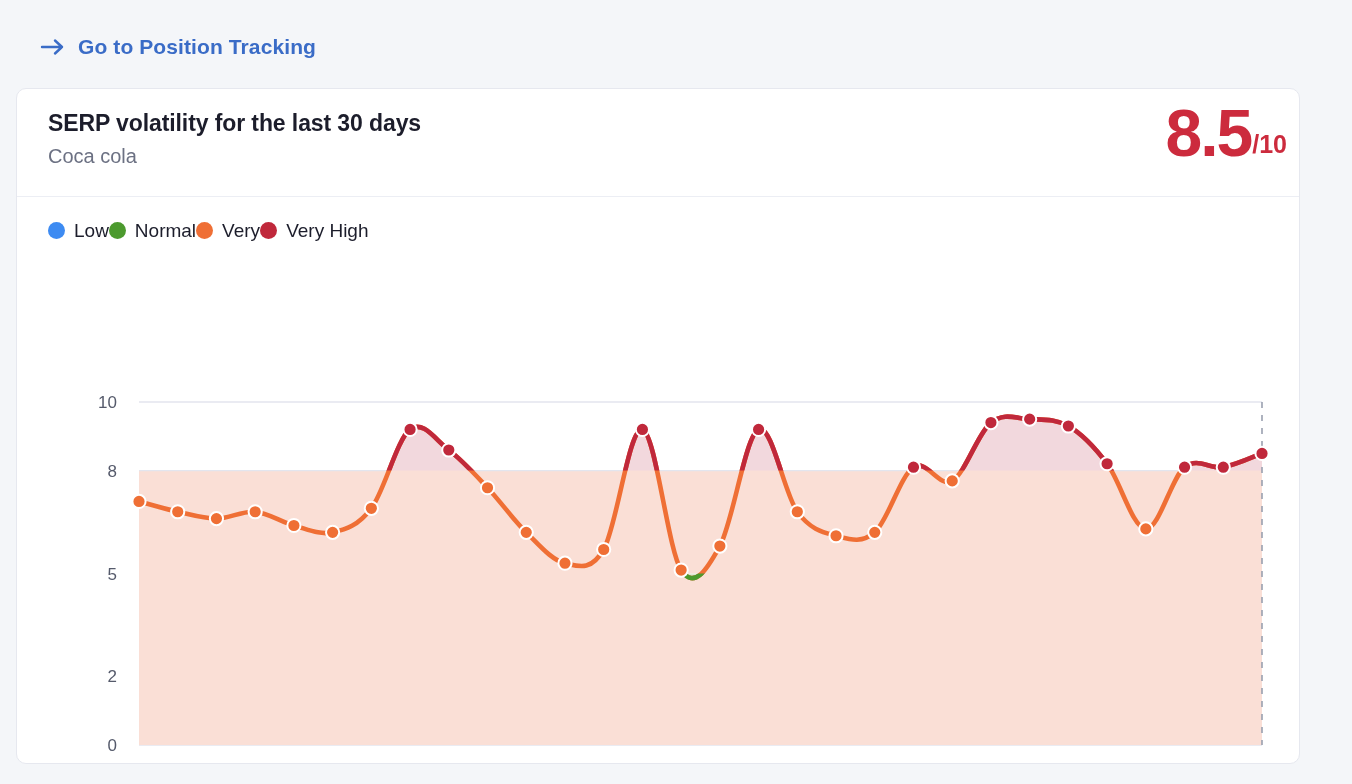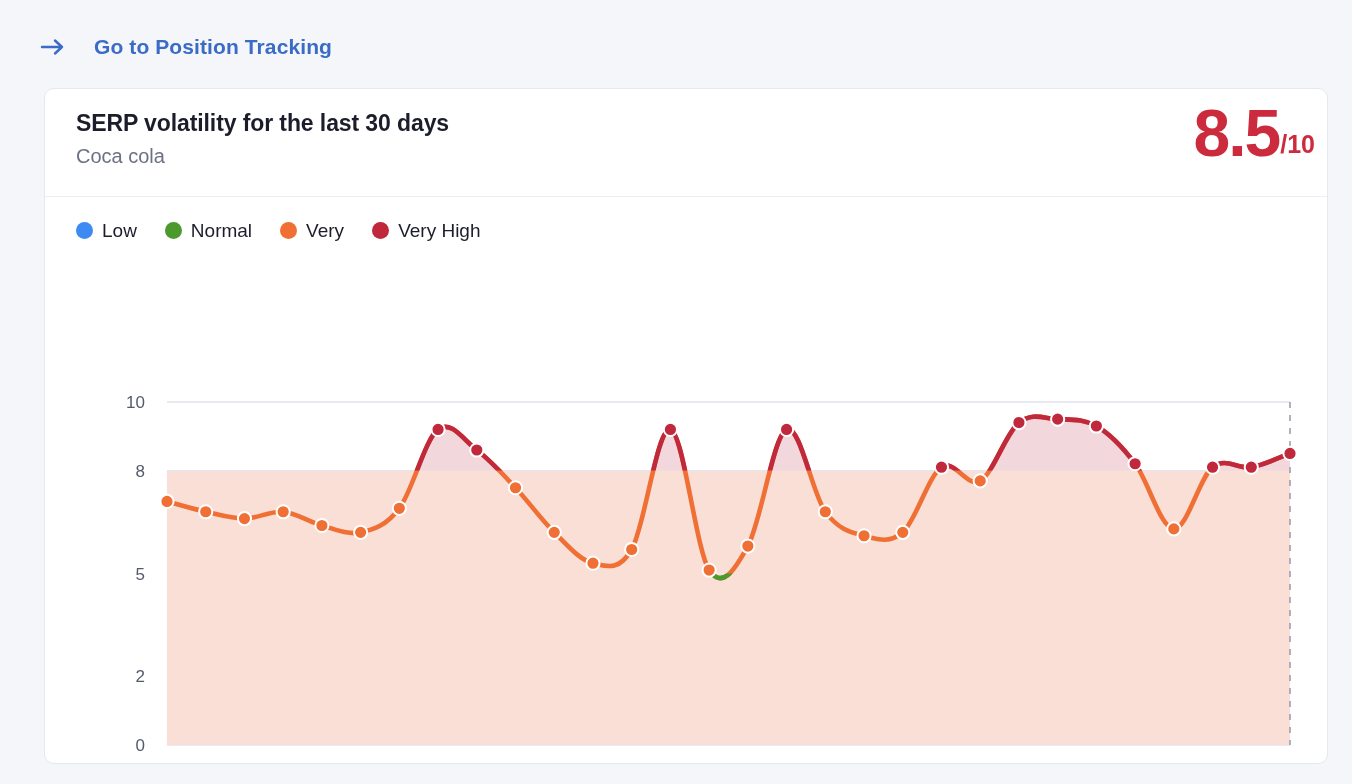--- a/index.html
+++ b/index.html
@@ -19,42 +19,42 @@
     height: 784px;
   }
 
   
   .top-link {
     position: absolute;
     left: 40px;
     top: 36px;
     display: flex;
     align-items: center;
-    gap: 28px;
+    gap: 12px;
     cursor: pointer;
     text-decoration: none;
   }
   .top-link .arrow-ico {
     display: block;
     width: 26px;
     height: 20px;
     color: #3a6cc7;
   }
   .top-link .link-text {
     font-size: 21px;
     font-weight: 600;
     color: #3a6cc7;
     letter-spacing: 0.1px;
     line-height: 1;
   }
 
   
   .card {
     position: absolute;
-    left: 44px;
+    left: 16px;
     top: 88px;
     width: 1284px;
     height: 676px;
     background: #ffffff;
     border: 1px solid #e6e8ef;
     border-radius: 10px;
     box-sizing: border-box;
   }
   .card-header {
     position: relative;
@@ -128,21 +128,20 @@
     padding-left: 1px;
   }
 
   
   .legend {
     position: absolute;
     left: 31px;
     top: 132px;
     display: flex;
     align-items: center;
-    gap: 28px;
   }
   .legend-item {
     display: flex;
     align-items: center;
     gap: 9px;
     cursor: pointer;
   }
   .legend-dot {
     width: 17px;
     height: 17px;

